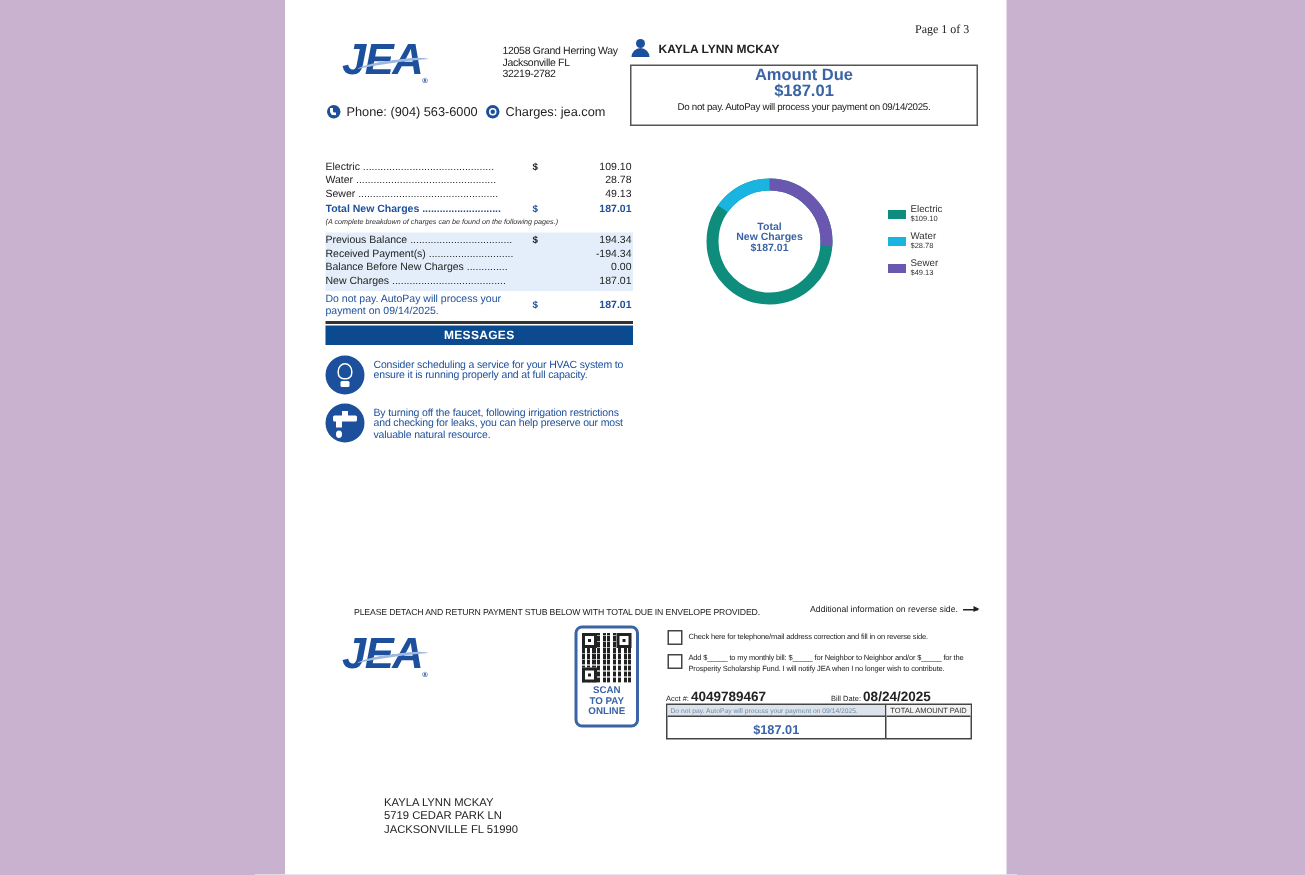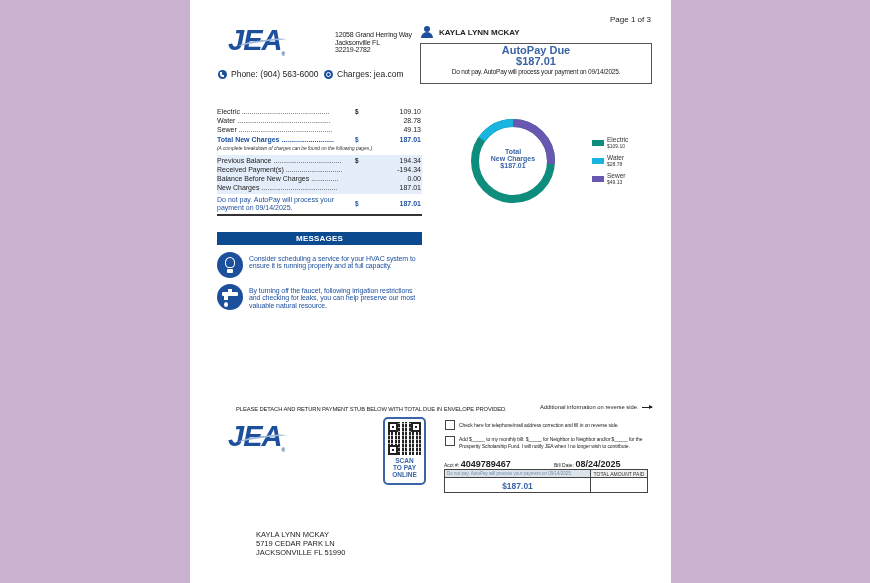--- a/index.html
+++ b/index.html
@@ -11,21 +11,21 @@
   
   .logo { font-family: "Liberation Sans", sans-serif; font-weight: bold; font-style: italic; color: #1c4f9c; font-size: 29px; letter-spacing: -1px; }
   .logo .swoosh { position: absolute; left: 10px; top: 16px; width: 48px; height: 6px; border-radius: 50%; border-top: 2px solid #9fb8dd; transform: rotate(-8deg); }
   .logo .reg { font-size: 5px; font-style: normal; vertical-align: bottom; }
   .addr { font-size: 7px; line-height: 7.5px; color: #222; letter-spacing: -0.2px; }
   .contact { font-size: 8.5px; color: #222; display: flex; align-items: center; }
   .circ-icon { width: 9px; height: 9px; border-radius: 50%; background: #1c4f9c; display: inline-block; margin-right: 4px; position: relative; }
   .circ-icon.globe::after { content: ""; position: absolute; left: 2px; top: 2px; width: 5px; height: 5px; border-radius: 50%; border: 1px solid #fff; box-sizing: border-box; }
   .circ-icon.phone::after { content: ""; position: absolute; left: 2px; top: 2px; width: 4px; height: 5px; border-left: 2px solid #fff; border-bottom: 2px solid #fff; border-radius: 0 0 0 3px; box-sizing: border-box; }
 
-  .pageno { font-size: 8px; color: #222; }
+  .pageno { font-size: 8px; color: #222; font-family: Liberation Serif, serif; }
   .cust { font-size: 8px; font-weight: bold; color: #222; display: flex; align-items: center; }
   .person-icon { width: 12px; height: 12px; position: relative; margin-right: 6px; }
   .person-icon .h { position: absolute; left: 3px; top: 0; width: 6px; height: 6px; border-radius: 50%; background: #1c4f9c; }
   .person-icon .b { position: absolute; left: 0; top: 6px; width: 12px; height: 6px; border-radius: 6px 6px 0 0; background: #1c4f9c; }
 
   .acctbox { border: 1px solid #555; display: flex; }
   .acctbox .left { width: 114px; border-right: 1px solid #555; padding: 3px 4px; font-size: 8px; line-height: 12px; }
   .acctbox .left .row span:first-child { display: inline-block; }
   .acctbox .right { flex: 1; text-align: center; padding-top: 1px; }
   .amtdue-t { font-size: 11px; font-weight: bold; color: #3a64a6; line-height: 11px; }
@@ -117,21 +117,21 @@
   <div class="abs cust" style="left:231px; top:26px;">
     <span class="person-icon">
         <span class="h"></span>
         <span class="b"></span>
       </span>
     <span>KAYLA LYNN MCKAY</span>
   </div>
 
   <div class="abs acctbox" style="left:230px; top:43px; width:232px; height:41px;">
     <div class="right">
-      <div class="amtdue-t">AutoPay Due</div>
+      <div class="amtdue-t">Amount Due</div>
       <div class="amtdue-v">$187.01</div>
       <div class="amtdue-n">Do not pay. AutoPay will process your payment on 09/14/2025.</div>
     </div>
   </div>
 
   <div class="abs sumtable" style="left:27px; top:104px;">
     <div style="margin-top:3px">
       <div class="srow">
         <span class="lbl">Electric .............................................</span>
           <span class="cur">$</span>
@@ -175,21 +175,21 @@
           <span class="cur"></span>
           <span class="val">187.01</span>
       </div>
     </div>
     <div class="autopay-row">
       <span class="txt">Do not pay. AutoPay will process your payment on 09/14/2025.</span>
         <span class="cur">$</span>
         <span class="val">187.01</span>
     </div>
     <div class="divider"></div>
-    <div class="bluebar" style="margin-top:16px">MESSAGES</div>
+    <div class="bluebar" style="margin-top:1px">MESSAGES</div>
 
     <div class="msg" style="margin-top:7px">
       <div class="ic">
           <div class="bulb"></div>
           <div class="bulb-base"></div>
         </div>
       <div class="txt">Consider scheduling a service for your HVAC system to ensure it is running properly and at full capacity.</div>
     </div>
     <div class="msg" style="margin-top:6px">
       <div class="ic">

